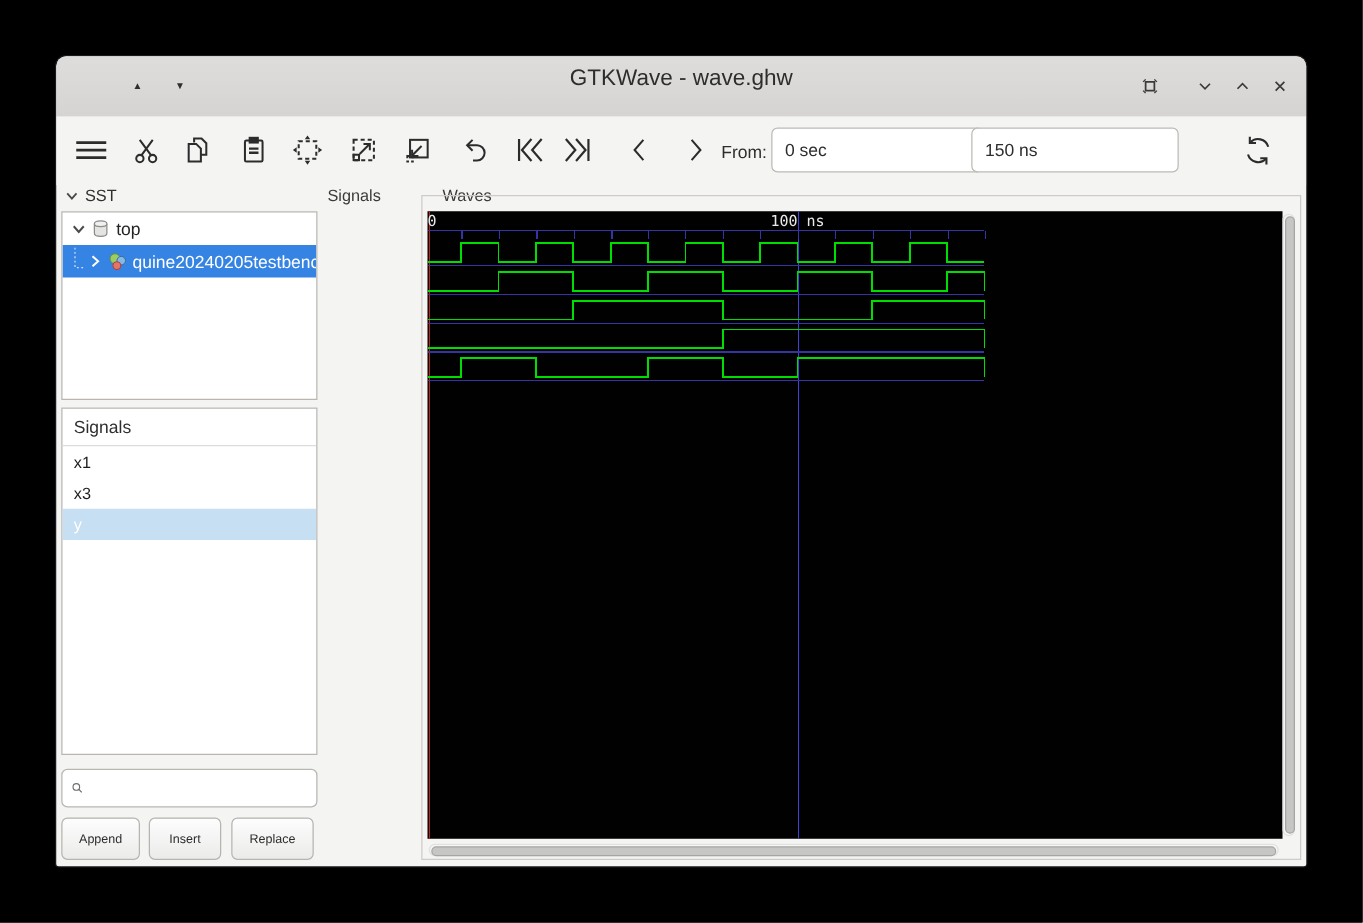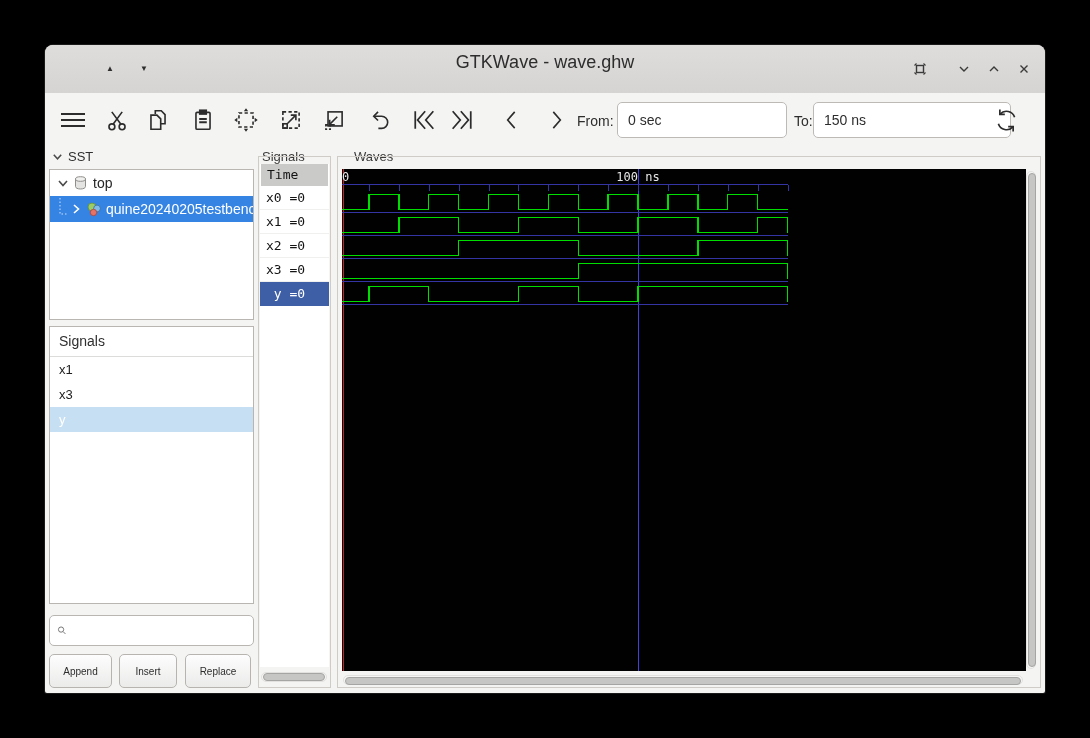--- a/index.html
+++ b/index.html
@@ -162,21 +162,21 @@
     </span>
     <span class="icon-btn" style="left:494px;">
       <svg width="26" height="26" viewBox="0 0 24 24">
           <polyline points="9.5,4.5 16,12 9.5,19.5"></polyline>
         </svg>
     </span>
 
     <span class="tb-label" style="left:532px;">From:</span>
     <input class="tb-entry" style="left: 572px; width: 170px;" value="0 sec">
     <span class="tb-label" style="left:749px;">To:</span>
-    <input class="tb-entry" style="left: 768px; width: 198px;" value="150 ns">
+    <input class="tb-entry" style="left: 732px; width: 166px;" value="150 ns">
     <span class="icon-btn" style="left:944px;">
       <svg width="27" height="27" viewBox="0 0 24 24">
         <path d="M19.2 9.2 A7.6 7.6 0 0 0 6.3 6.3"></path>
           <polyline points="6.1,2.2 6.1,6.6 10.5,6.6"></polyline>
         <path d="M4.8 14.8 A7.6 7.6 0 0 0 17.7 17.7"></path>
           <polyline points="17.9,21.8 17.9,17.4 13.5,17.4"></polyline>
         </svg>
     </span>
 
     <div class="sst-header">
@@ -227,33 +227,20 @@
         </svg>
       <input placeholder="" style="">
     </div>
 
     <button class="gtk-btn" style="left:4px;top:609px;width:63px;">Append</button>
     <button class="gtk-btn" style="left:74px;top:609px;width:58px;">Insert</button>
     <button class="gtk-btn" style="left:140px;top:609px;width:66px;">Replace</button>
 
     <div class="frame-label" style="left:214px;top:104px;width:70px;">
       <span class="lbl">Signals</span>
-    </div>
-    <div class="frame" style="left:213px;top:111px;width:73px;height:532px;border-color:#cfccc8;">
-      <div style="position:absolute;left:1px;top:7px;right:1px;bottom:20px;background:#fff;">
-        <div class="time-header mono">Time</div>
-        <div class="val-row mono">x0 =0</div>
-        <div class="val-row mono">x1 =0</div>
-        <div class="val-row mono">x2 =0</div>
-        <div class="val-row mono">x3 =0</div>
-        <div class="val-row mono selected"> y =0</div>
-      </div>
-      <div class="sb-track" style="left:2px;bottom:5px;width:66px;height:10px;">
-        <div class="sb-thumb" style="left:1px;top:0;width:62px;height:8px;"></div>
-      </div>
     </div>
 
     <div class="frame-label" style="left:306px;top:104px;width:698px;">
       <span class="lbl">Waves</span>
     </div>
     <div class="frame" style="left:292px;top:111px;width:704px;height:532px;border-color:#cfccc8;">
       <div class="wave-canvas" style="left:4px;top:12px;width:684px;height:502px;">
         <svg id="wave-svg" width="684" height="502" viewBox="0 0 684 502">
             <line x1="1.5" y1="0" x2="1.5" y2="502" stroke="#d01b1b" shape-rendering="crispEdges"></line>
             <line x1="296.5" y1="0" x2="296.5" y2="502" stroke="#4242d8" shape-rendering="crispEdges"></line>

